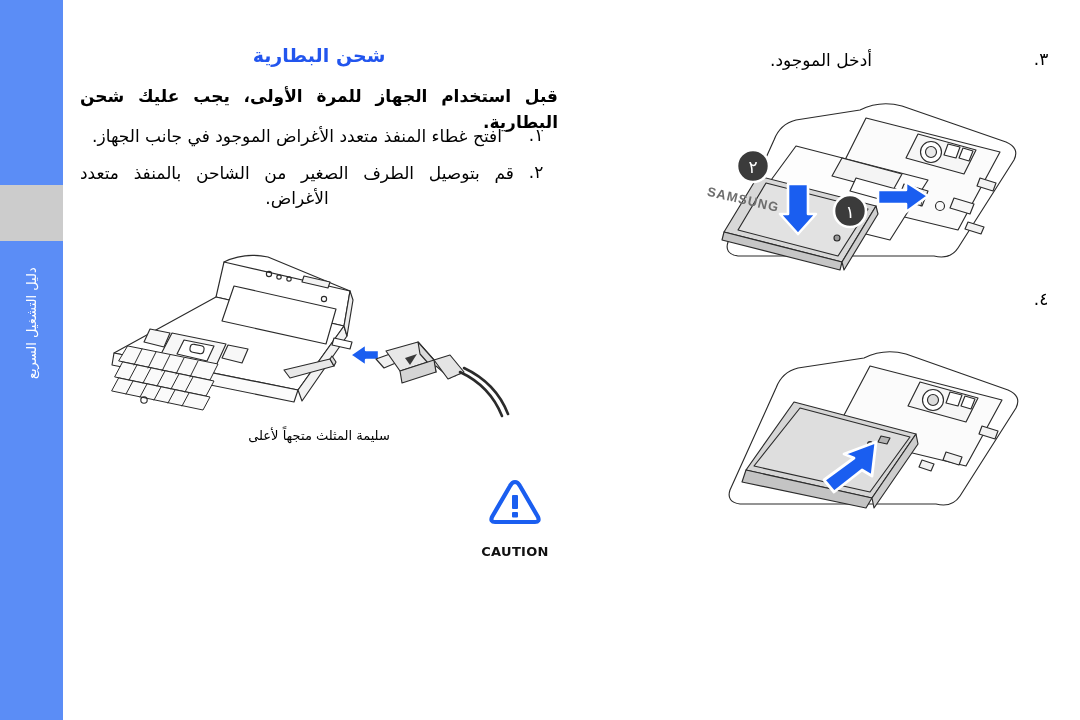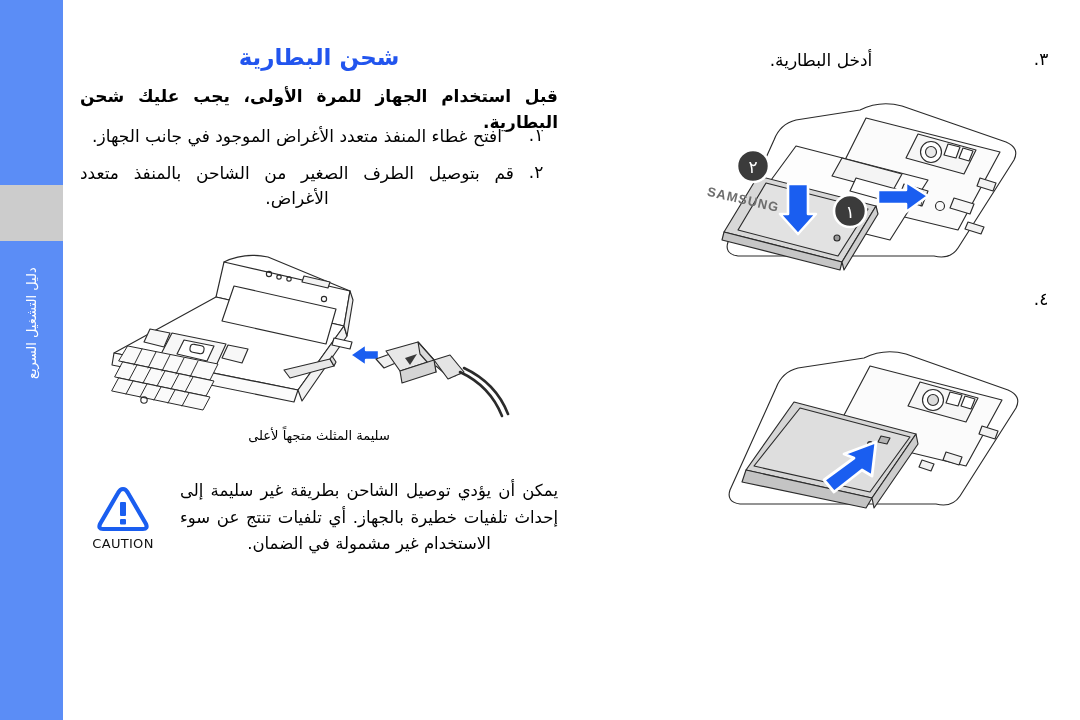--- a/index.html
+++ b/index.html
@@ -67,21 +67,21 @@
   #col-left  { left: 17px;  width: 478px; }
   #col-right { left: 560px; width: 440px; }
 
   
   #section-heading {
     position: absolute;
     top: 44px;
     right: 0;
     width: 100%;
     text-align: center;
-    font-size: 23px;
+    font-size: 19px;
     font-weight: bold;
     color: #2255ee;
     direction: rtl;
   }
 
   #intro-paragraph {
     position: absolute;
     top: 84px;
     right: 0;
     width: 100%;
@@ -164,24 +164,24 @@
   #caution-icon-wrap {
     flex: 0 0 86px;
     width: 86px;
     display: flex;
     flex-direction: column;
     align-items: center;
     justify-content: center;
   }
   #caution-icon-label {
     font-size: 13px;
-    font-weight: normal;
+    font-weight: bold;
     letter-spacing: 0.3px;
     color: #111111;
-    margin-top: 1px;
+    margin-top: 16px;
     direction: ltr;
   }
 
   
   #battery-insert-heading {
     position: absolute;
     top: 48px;
     right: 0;
     width: 100%;
     font-size: 17px;
@@ -323,41 +323,40 @@
 
           <path d="M362 122 Q392 136 404 166" stroke-width="2.6"></path>
           <path d="M366 118 Q398 133 410 164" stroke-width="2.6"></path>
         </g>
       </svg>
     </div>
 
     <div id="charger-caption">سليمة المثلث متجهاً لأعلى</div>
 
     <div id="caution-block">
-      <div id="caution-text">يمكن أن يؤدي توصيل الشاحن بطريقة غير سليمة إلى إحداث تلفيات خطيرة بالجهاز. أي تلفيات تنتج عن سوء الاستخدام غير مشمولة في الضمان.</div>
       <div id="caution-icon-wrap">
         <span>
           <svg viewBox="0 0 56 50" width="56" height="50" aria-hidden="true">
             <path d="M28 4 Q31 4 33 8 L51 39 Q53 44 48 44 L8 44 Q3 44 5 39 L23 8 Q25 4 28 4 Z" fill="none" stroke="#1a5ef0" stroke-width="4.2" stroke-linejoin="round"></path>
             <rect x="25" y="17" width="6" height="14" rx="1" fill="#1a5ef0"></rect>
             <rect x="25" y="34" width="6" height="5.5" rx="1" fill="#1a5ef0"></rect>
           </svg>
         </span>
         <div id="caution-icon-label">CAUTION</div>
       </div>
     </div>
 
   </div>
 
   <div class="column" id="col-right">
 
     <div id="battery-insert-heading">
       <div class="step-row">
         <div class="step-marker">٣.</div>
-        <div class="step-text">أدخل البطارية.</div>
+        <div class="step-text">أدخل الموجود.</div>
       </div>
     </div>
 
     <div id="battery-insert-figure">
       <svg viewBox="0 0 440 205" width="440" height="205" aria-hidden="true">
         <g fill="none" stroke="#2b2b2b" stroke-width="1.15" stroke-linejoin="round" stroke-linecap="round">
 
           <path d="M232 30 Q252 20 274 26 L378 62 Q392 68 386 80 L330 168 Q322 180 306 176 L110 176 Q96 174 100 162 L146 60 Q152 44 168 40 Z" fill="#ffffff"></path>
 
           <path d="M238 38 L372 72 L330 150 L198 118 Z" fill="#fbfbfb"></path>

